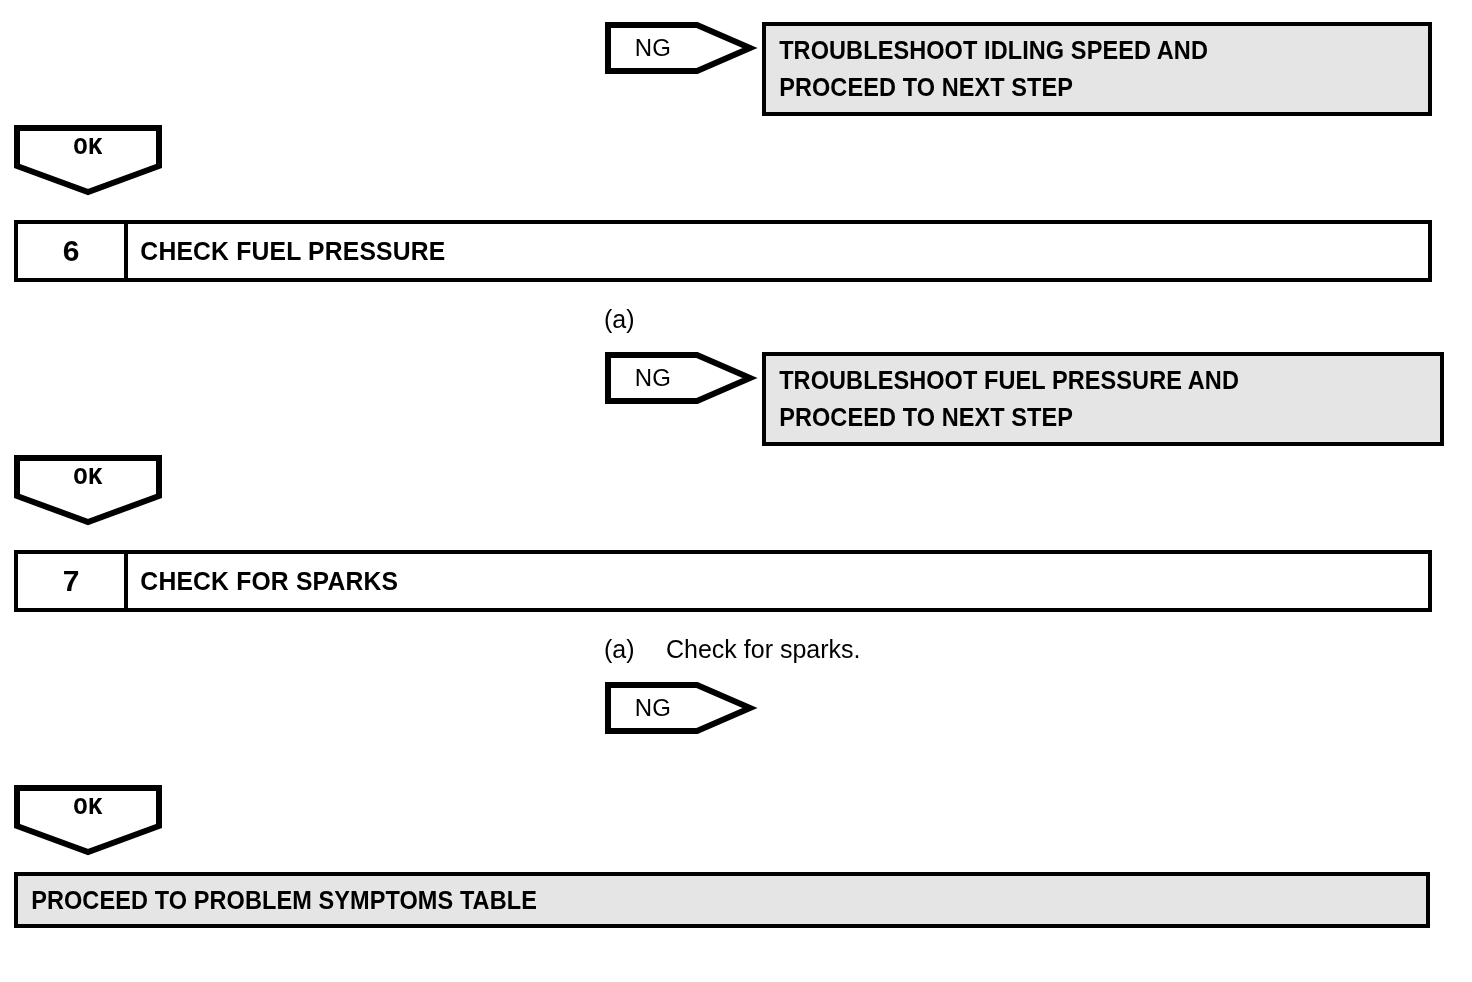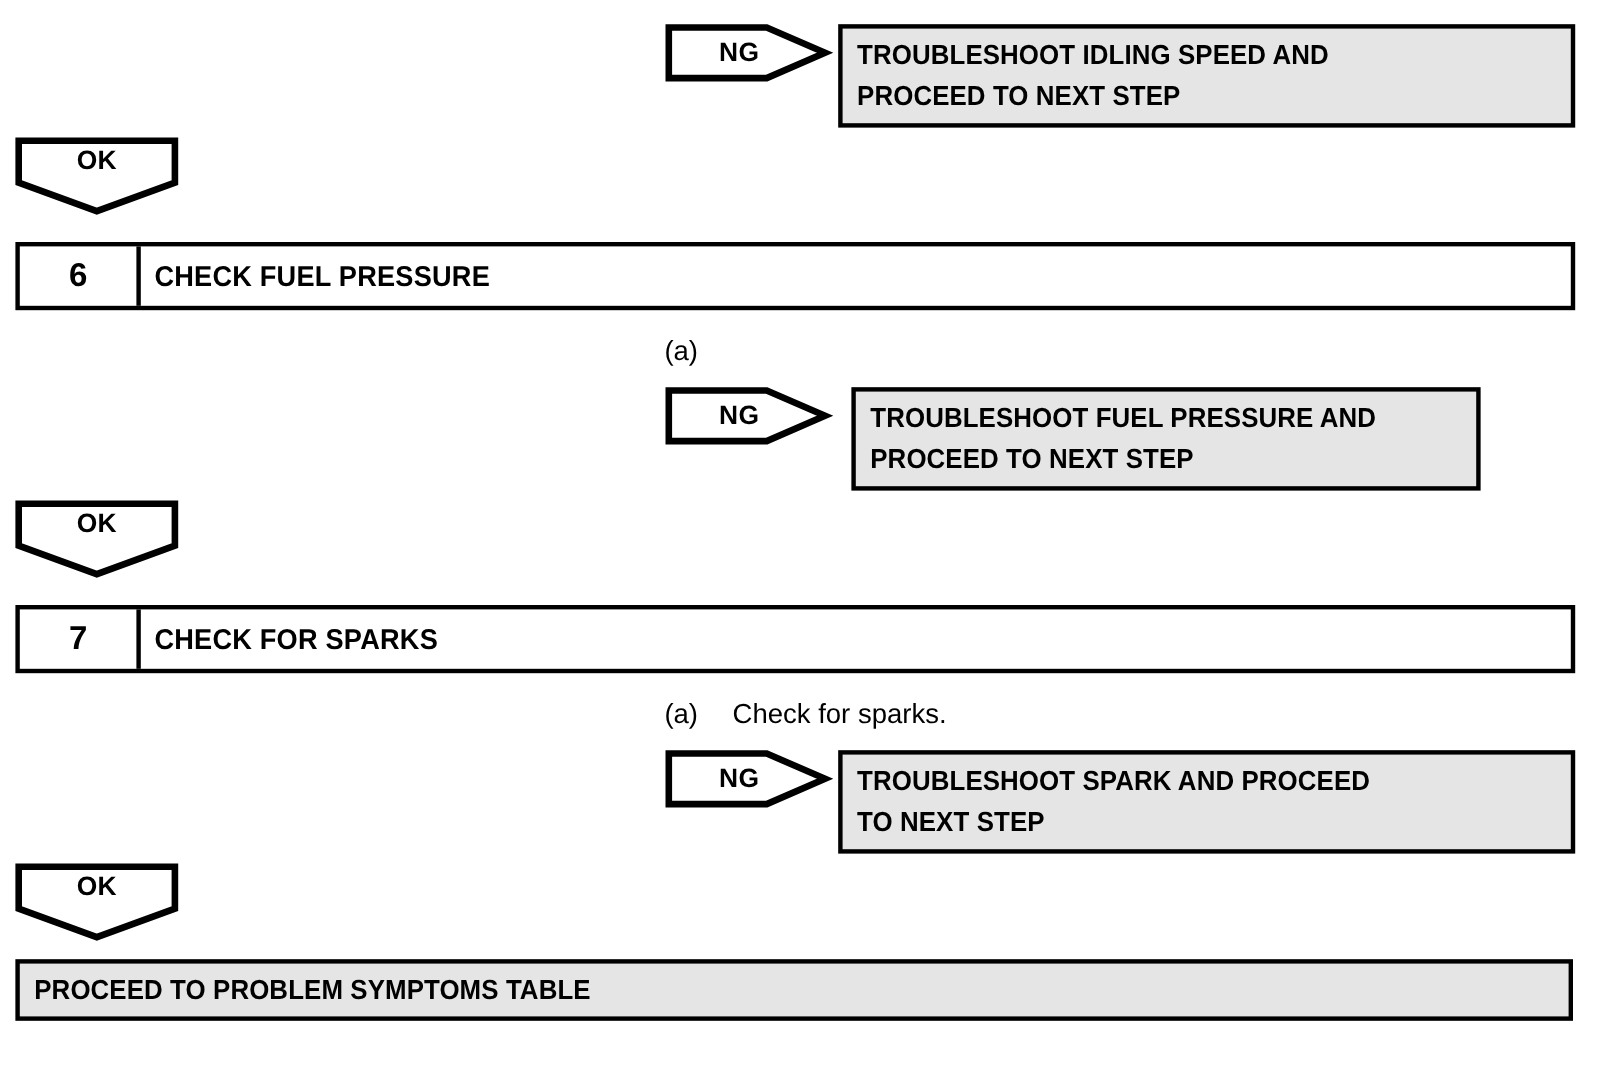--- a/index.html
+++ b/index.html
@@ -89,27 +89,26 @@
   .ng-tag svg { display: block; width: 148px; height: 52px; overflow: visible; }
   .ng-label {
     position: absolute;
     left: 0; top: 0;
     width: 96px;
     height: 52px;
     display: flex;
     align-items: center;
     justify-content: center;
     font-size: 24px;
-    font-weight: bold;
+    font-weight: normal;
     letter-spacing: 0.3px;
-    padding-left: 19px;
-  }
-
-  
-  .ok-tag { width: 148px; height: 70px; }
+  }
+
+  
+  .ok-tag { width: 148px; height: 70px; font-family: Liberation Mono, monospace; }
   .ok-tag svg { display: block; width: 148px; height: 70px; overflow: visible; }
   .ok-label {
     position: absolute;
     left: 0; top: 0;
     width: 148px;
     height: 44px;
     display: flex;
     align-items: center;
     justify-content: center;
     font-size: 24px;
@@ -150,21 +149,21 @@
     <span class="substep-marker">(a)</span>
   </div>
 
   <div class="node ng-tag" style="left:605px; top:352px;">
     <svg viewBox="0 0 148 52">
       <polygon points="3,3 92,3 145,26 92,49 3,49" fill="#ffffff" stroke="#000000" stroke-width="6" stroke-linejoin="miter"></polygon>
     </svg>
     <div class="ng-label">NG</div>
   </div>
 
-  <div class="node rect-box" style="left:762px; top:352px; width:572px; height:94px;margin-left:12px;">
+  <div class="node rect-box" style="left:762px; top:352px; width:682px; height:94px;">
     <div class="box-text">TROUBLESHOOT FUEL PRESSURE AND
 PROCEED TO NEXT STEP</div>
   </div>
 
   <div class="node ok-tag" style="left:14px; top:455px;">
     <svg viewBox="0 0 148 70">
       <polygon points="3,3 145,3 145,41 74,67 3,41" fill="#ffffff" stroke="#000000" stroke-width="6" stroke-linejoin="miter"></polygon>
     </svg>
     <div class="ok-label">OK</div>
   </div>
@@ -179,24 +178,20 @@
     <span>Check for sparks.</span>
   </div>
 
   <div class="node ng-tag" style="left:605px; top:682px;">
     <svg viewBox="0 0 148 52">
       <polygon points="3,3 92,3 145,26 92,49 3,49" fill="#ffffff" stroke="#000000" stroke-width="6" stroke-linejoin="miter"></polygon>
     </svg>
     <div class="ng-label">NG</div>
   </div>
 
-  <div class="node rect-box" style="left:762px; top:682px; width:670px; height:94px;">
-    <div class="box-text">TROUBLESHOOT SPARK AND PROCEED
-TO NEXT STEP</div>
-  </div>
 
   <div class="node ok-tag" style="left:14px; top:785px;">
     <svg viewBox="0 0 148 70">
       <polygon points="3,3 145,3 145,41 74,67 3,41" fill="#ffffff" stroke="#000000" stroke-width="6" stroke-linejoin="miter"></polygon>
     </svg>
     <div class="ok-label">OK</div>
   </div>
 
   <div class="node rect-box" style="left:14px; top:872px; width:1416px; height:56px;">
     <div class="box-text">PROCEED TO PROBLEM SYMPTOMS TABLE</div>

